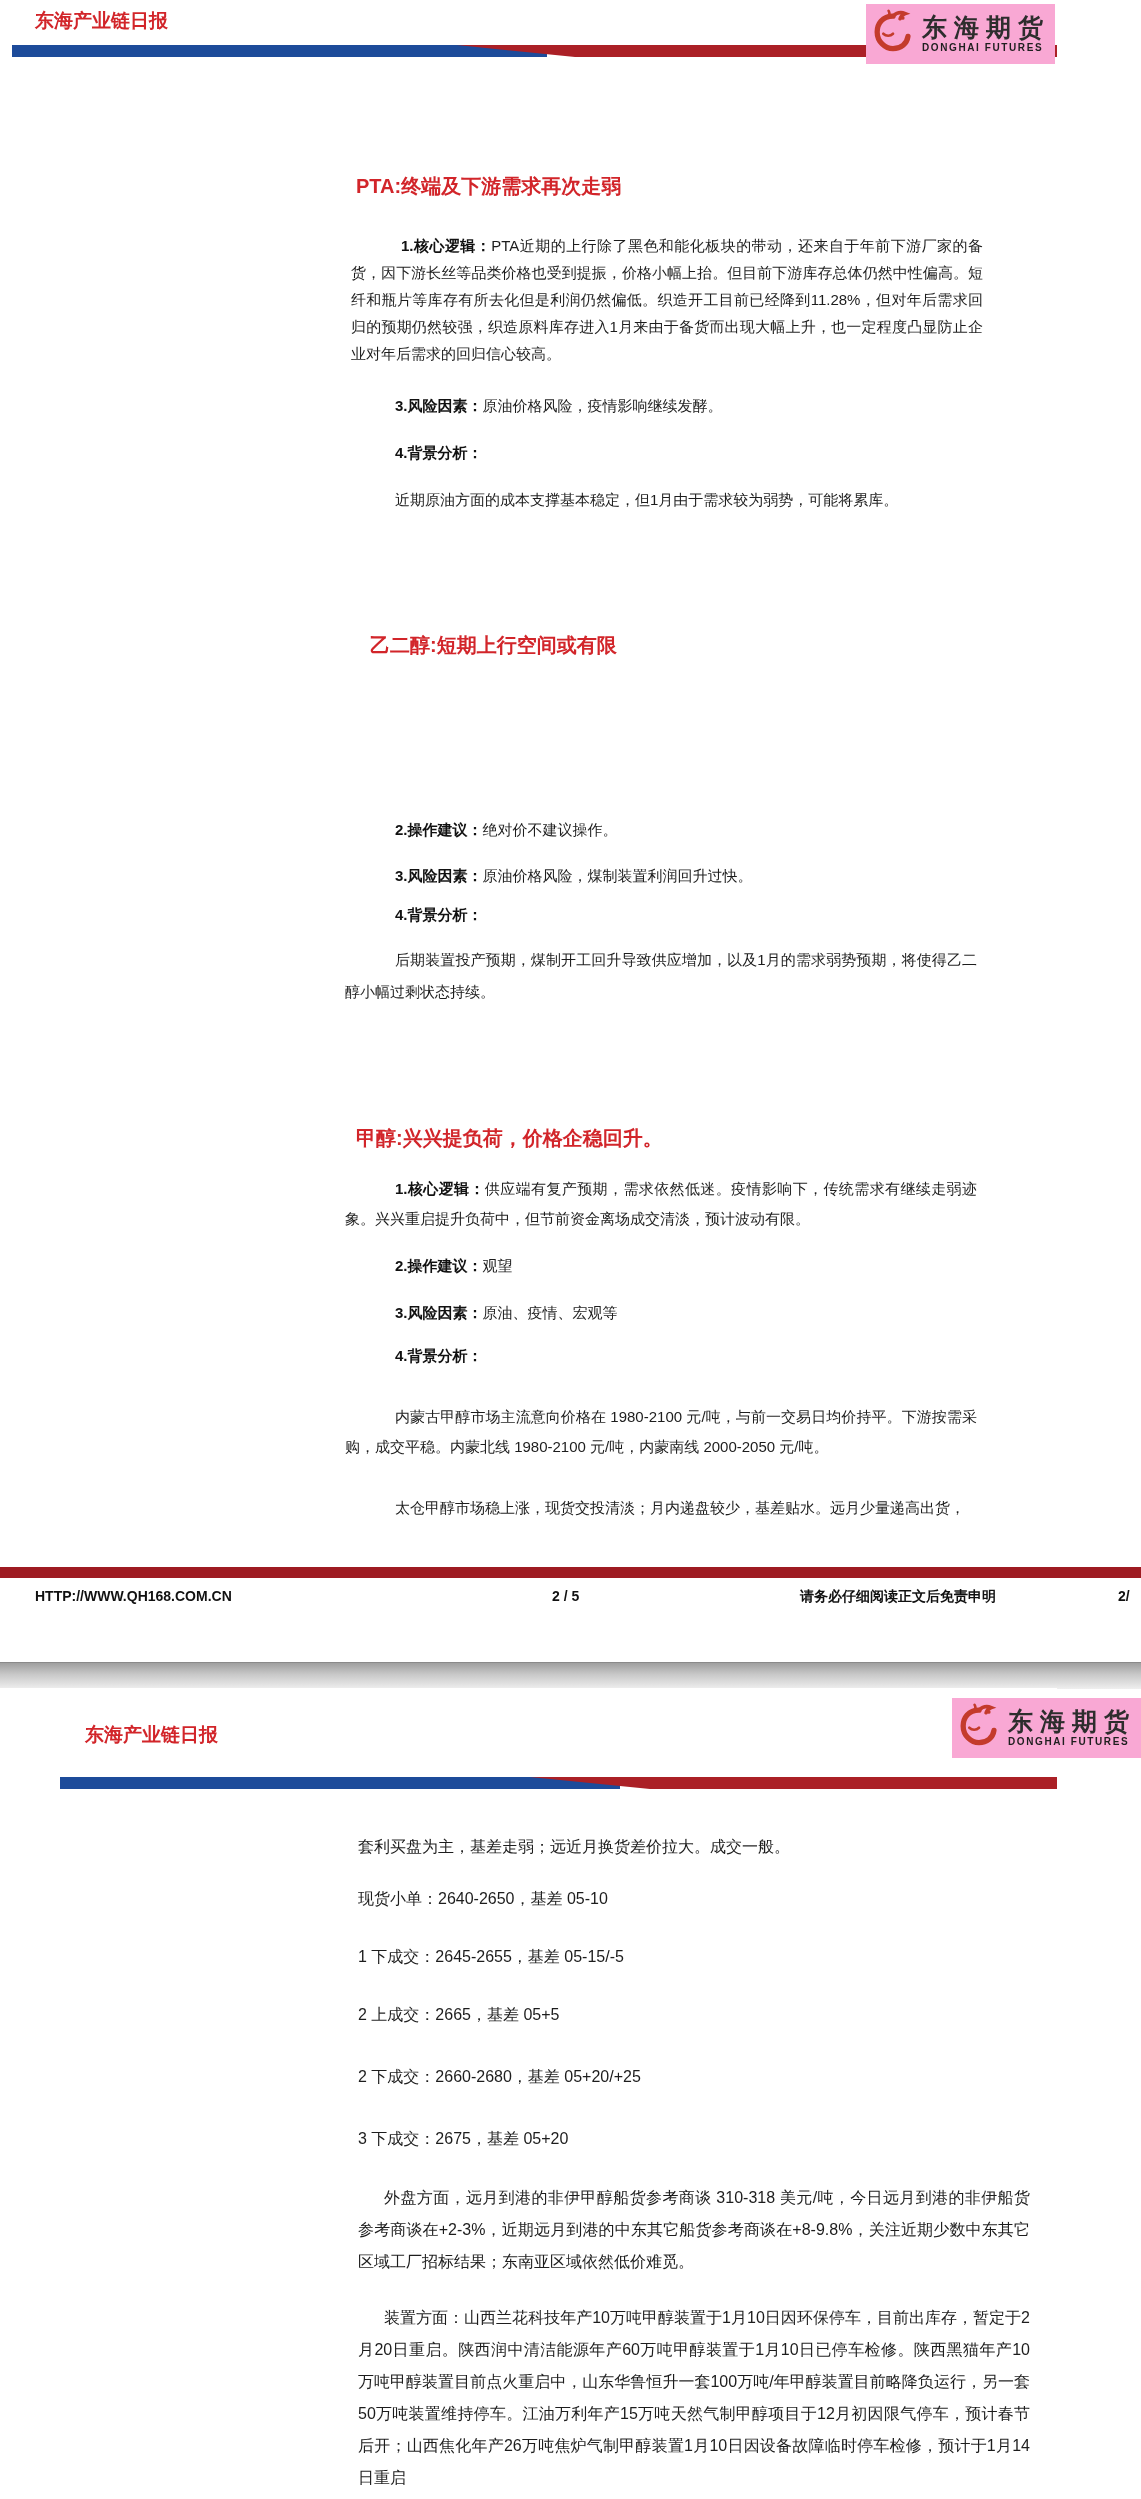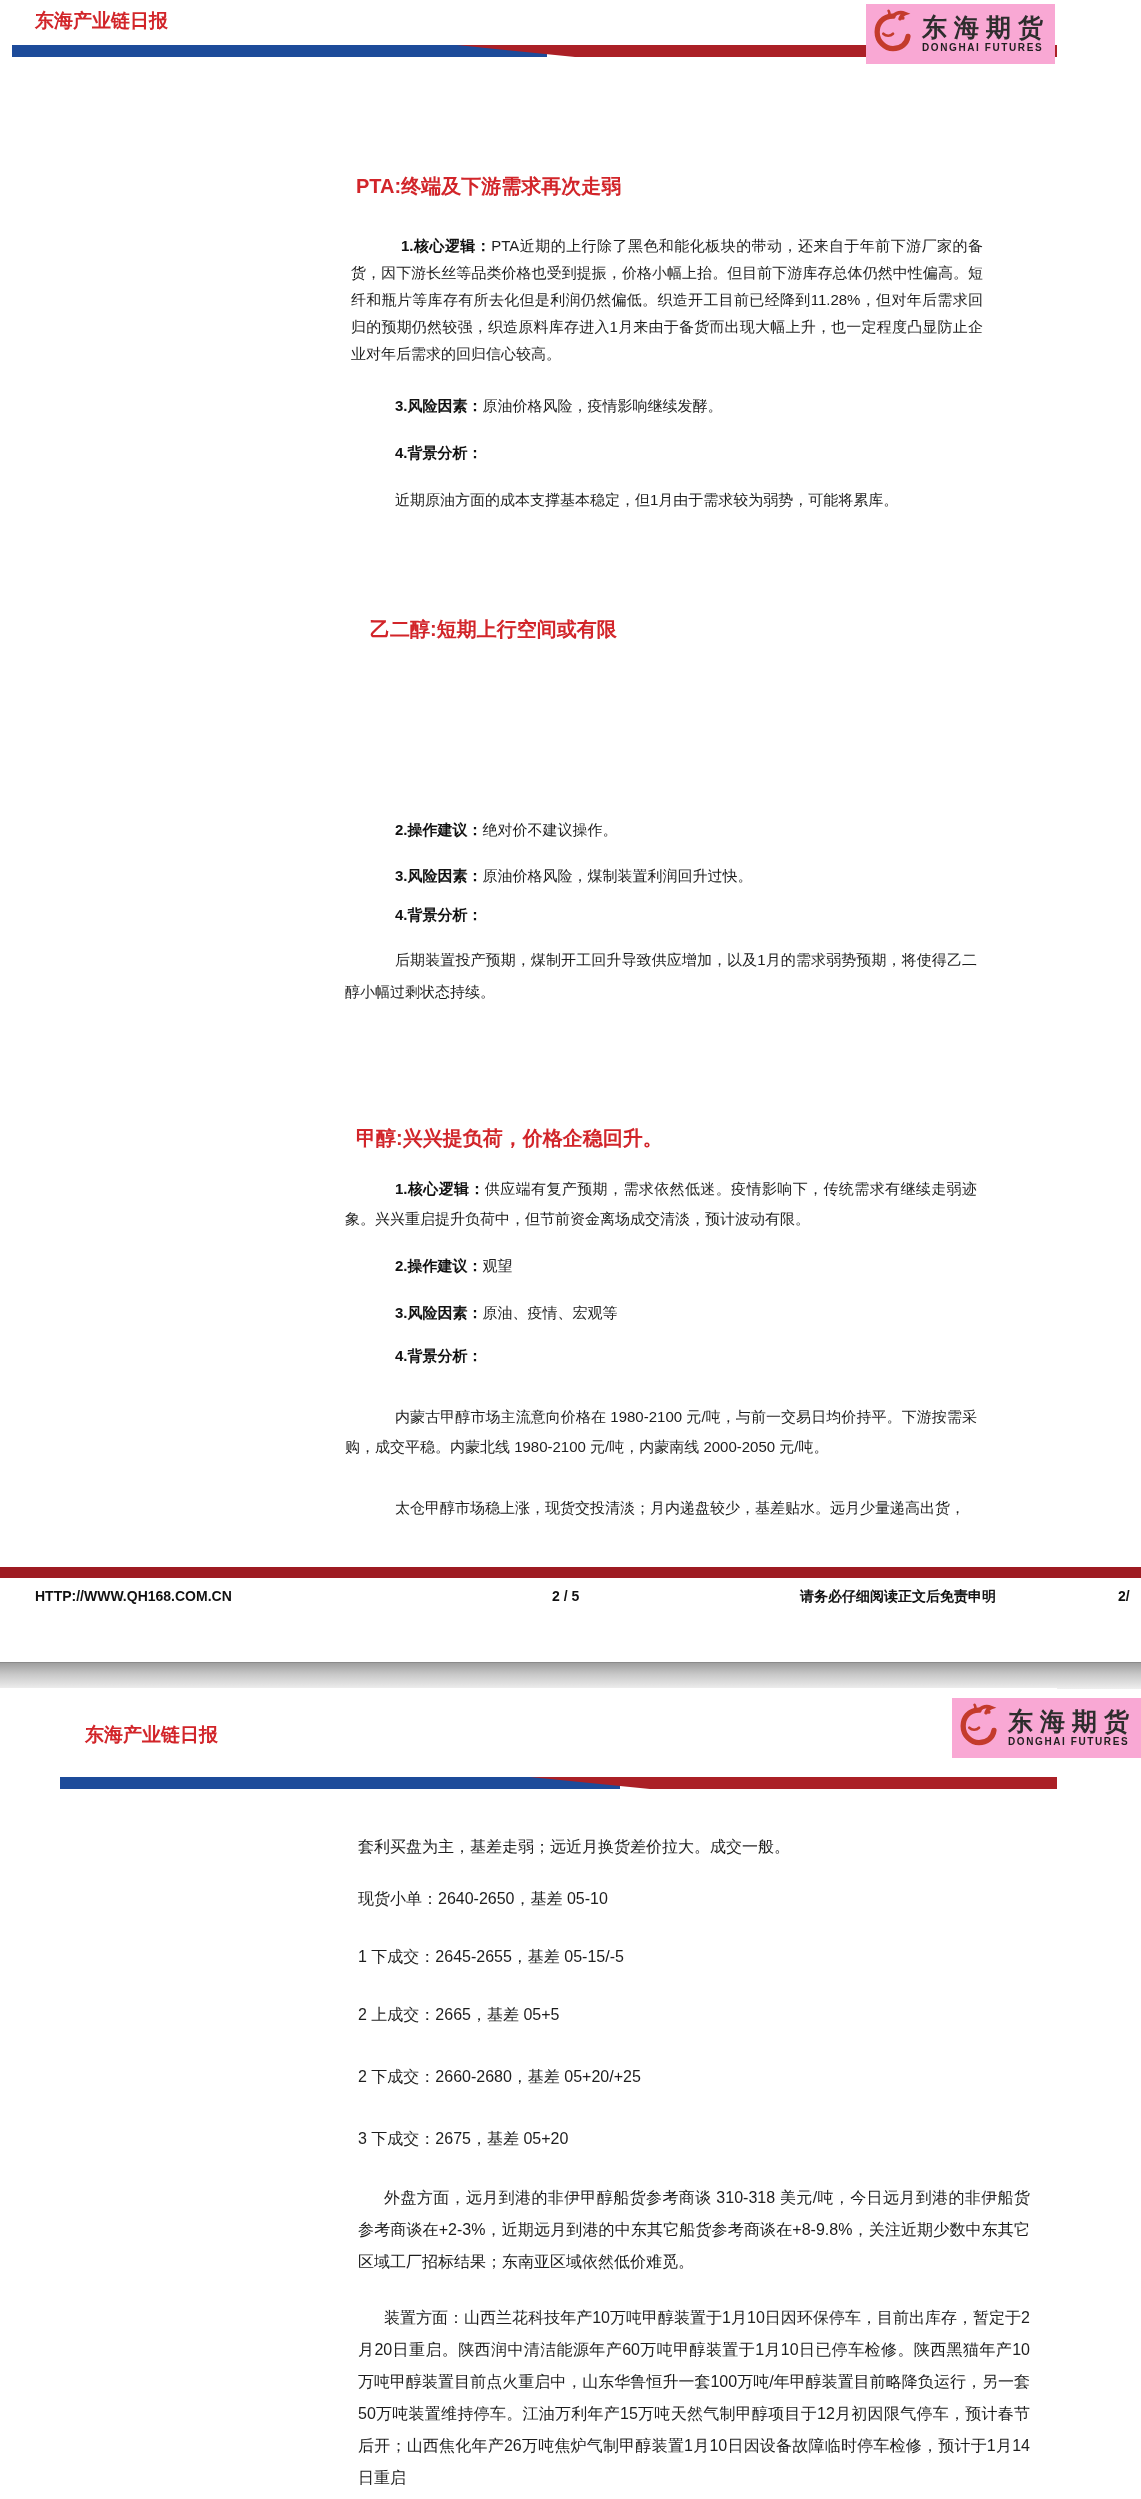--- a/index.html
+++ b/index.html
@@ -72,21 +72,21 @@
       <div class="blue" style="width:535px;"></div>
       <div class="red" style="left:445px;clip-path:polygon(0 0,100% 0,100% 100%,118px 100%);"></div>
     </div>
 
     <h2 class="sec-title" style="left:356px;top:173px;">PTA:终端及下游需求再次走弱</h2>
     <p class="para" style="top:232px;margin-left:6px;"><b>1.核心逻辑：</b><span>PTA近期的上行除了黑色和能化板块的带动，还来自于年前下游厂家的备货，因下游长丝等品类价格也受到提振，价格小幅上抬。但目前下游库存总体仍然中性偏高。短纤和瓶片等库存有所去化但是利润仍然偏低。织造开工目前已经降到11.28%，但对年后需求回归的预期仍然较强，织造原料库存进入1月来由于备货而出现大幅上升，也一定程度凸显防止企业对年后需求的回归信心较高。</span></p>
     <p class="para" style="top:392px;"><b>3.风险因素：</b><span>原油价格风险，疫情影响继续发酵。</span></p>
     <p class="para" style="top:439px;"><b>4.背景分析：</b></p>
     <p class="para" style="top:486px;"><span>近期原油方面的成本支撑基本稳定，但1月由于需求较为弱势，可能将累库。</span></p>
 
-    <h2 class="sec-title" style="left:370px;top:616px;">乙二醇:短期上行空间或有限</h2>
+    <h2 class="sec-title" style="left:370px;top:632px;">乙二醇:短期上行空间或有限</h2>
     <p class="para" style="top:816px;"><b>2.操作建议：</b><span>绝对价不建议操作。</span></p>
     <p class="para" style="top:862px;"><b>3.风险因素：</b><span>原油价格风险，煤制装置利润回升过快。</span></p>
     <p class="para" style="top:901px;"><b>4.背景分析：</b></p>
     <p class="para lh32" style="top:944px;"><span>后期装置投产预期，煤制开工回升导致供应增加，以及1月的需求弱势预期，将使得乙二醇小幅过剩状态持续。</span></p>
 
     <h2 class="sec-title" style="left:356px;top:1125px;">甲醇:兴兴提负荷，价格企稳回升。</h2>
     <p class="para lh30" style="top:1174px;"><b>1.核心逻辑：</b><span>供应端有复产预期，需求依然低迷。疫情影响下，传统需求有继续走弱迹象。兴兴重启提升负荷中，但节前资金离场成交清淡，预计波动有限。</span></p>
     <p class="para" style="top:1252px;"><b>2.操作建议：</b><span>观望</span></p>
     <p class="para" style="top:1299px;"><b>3.风险因素：</b><span>原油、疫情、宏观等</span></p>
     <p class="para" style="top:1342px;"><b>4.背景分析：</b></p>

